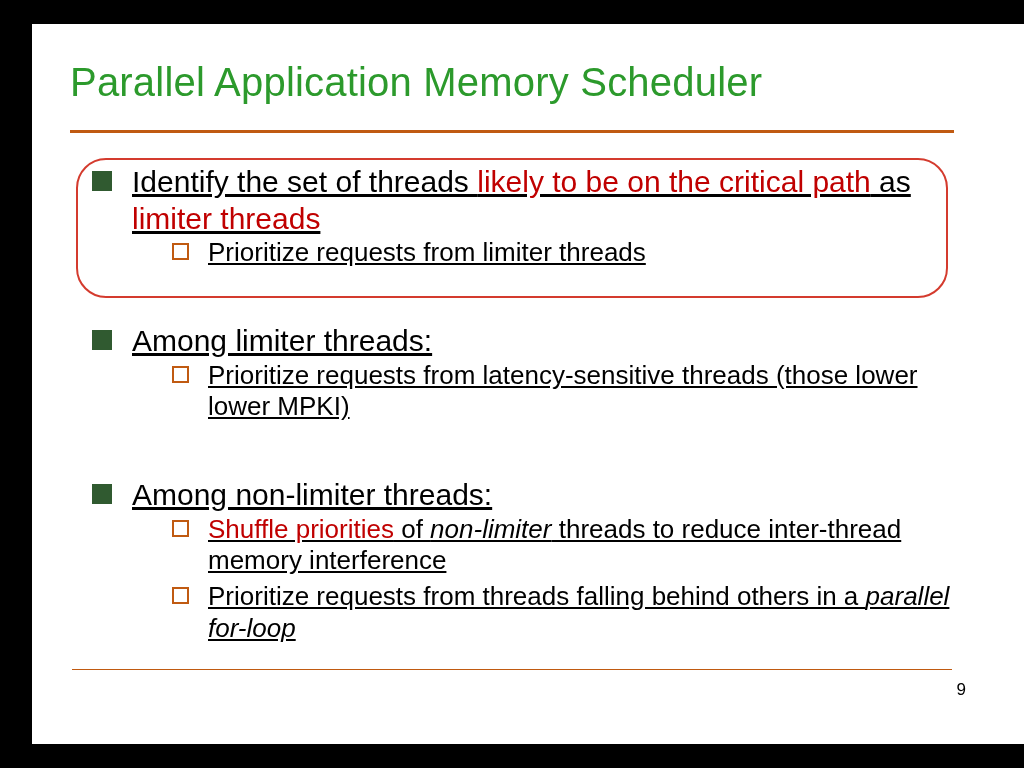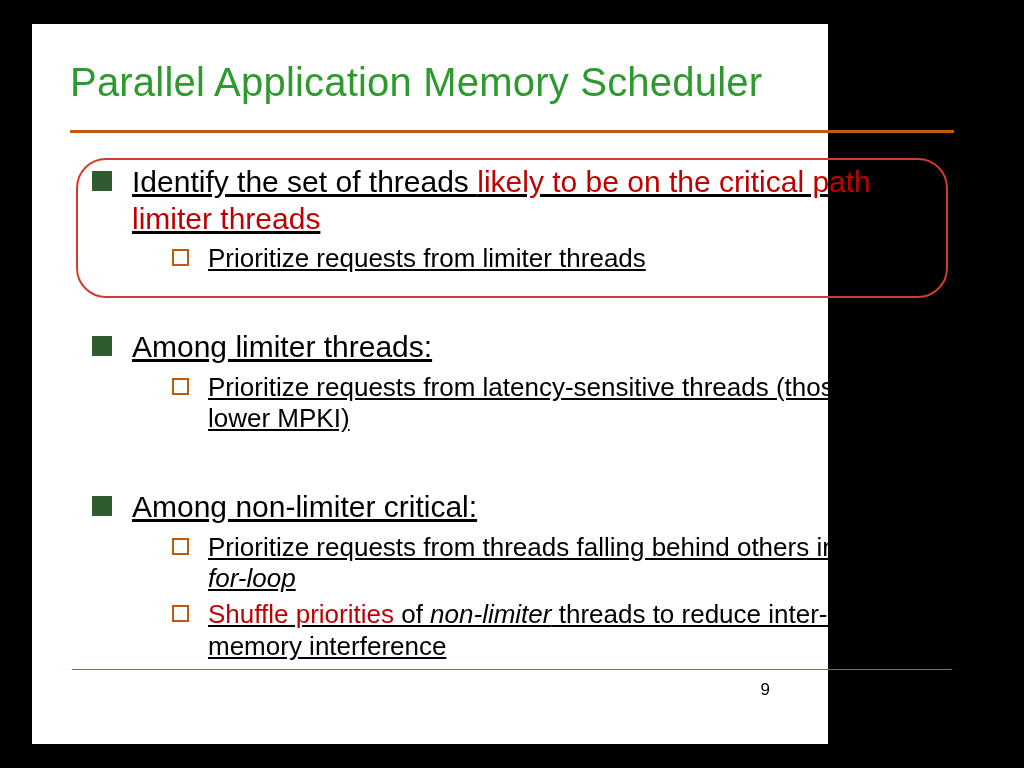--- a/index.html
+++ b/index.html
@@ -7,21 +7,21 @@
     padding: 0;
     width: 1024px;
     height: 768px;
     background: #000;
     font-family: Verdana, Geneva, sans-serif;
   }
   .slide {
     position: absolute;
     left: 32px;
     top: 24px;
-    width: 796px;
+    width: 992px;
     height: 720px;
     background: #fff;
     box-sizing: border-box;
   }
   .title {
     position: absolute;
     left: 38px;
     top: 36px;
     width: 884px;
     font-size: 40px;
@@ -70,21 +70,20 @@
     content: "";
     position: absolute;
     left: 0;
     top: 7px;
     width: 20px;
     height: 20px;
     background: #305A30;
   }
   .li2 {
     position: relative;
-    margin-top: 6px;
     margin-left: 40px;
     padding-left: 36px;
     font-size: 26px;
     line-height: 1.22;
     color: #000;
   }
   .li2 + .li2 { margin-top: 4px; }
   .li2::before {
     content: "";
     position: absolute;
@@ -133,26 +132,26 @@
     </div>
 
     <div class="li1">
       <span>Among limiter threads:</span>
       <div class="li2">
         <span>Prioritize requests from latency-sensitive threads (those lower lower MPKI)</span>
       </div>
     </div>
 
     <div class="li1" style="margin-bottom:0">
-      <span>Among non-limiter critical:</span>
+      <span>Among non-limiter threads:</span>
+      <div class="li2">
+        <span class="red-text">Shuffle priorities</span><span> of </span><span class="em">non-limiter</span><span> threads to reduce inter-thread memory interference</span>
+      </div>
       <div class="li2">
         <span>Prioritize requests from threads falling behind others in a </span><span class="em">parallel for-loop</span>
-      </div>
-      <div class="li2">
-        <span class="red-text">Shuffle priorities</span><span> of </span><span class="em">non-limiter</span><span> threads to reduce inter-thread memory interference</span>
       </div>
     </div>
 
   </div>
 
   <div class="footer-rule"></div>
   <div class="page-num">9</div>
 
 </div>
 

